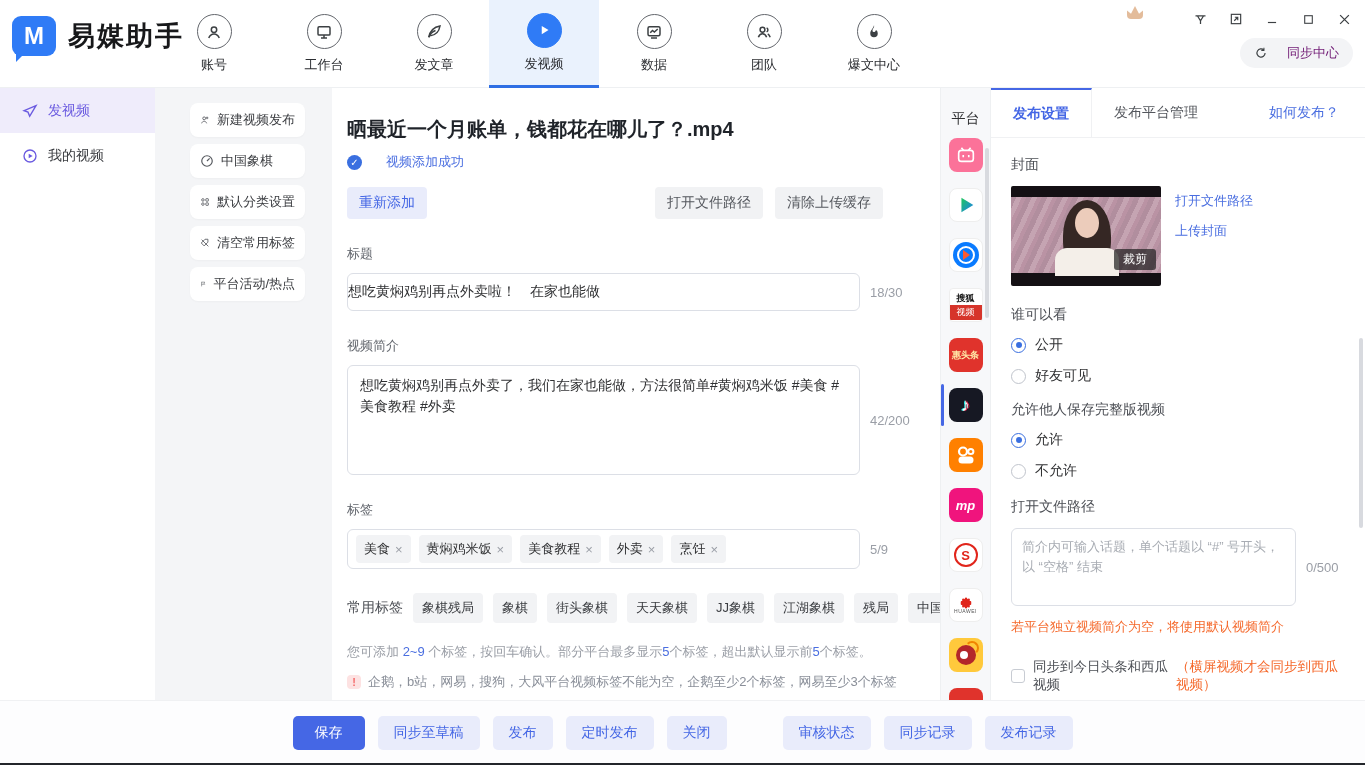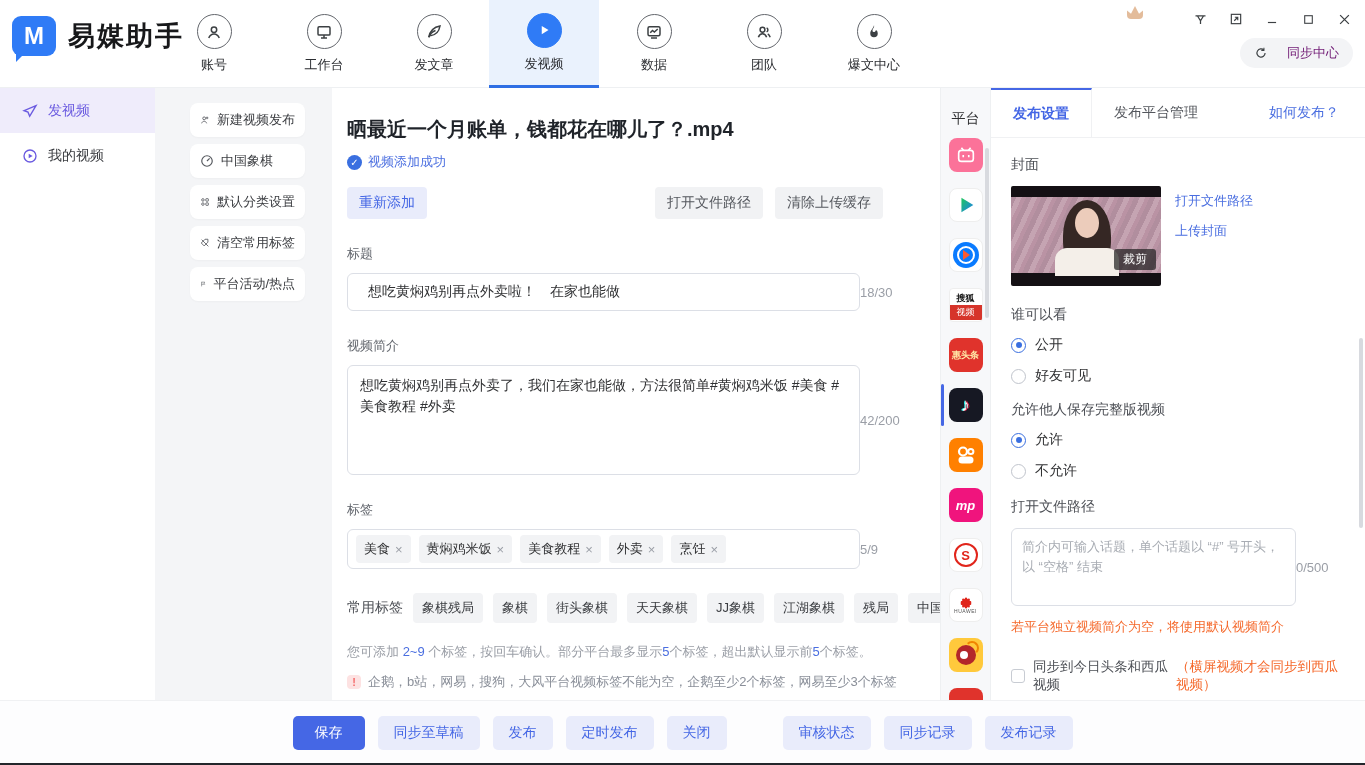--- a/index.html
+++ b/index.html
@@ -36,31 +36,31 @@
   .side-item { height:45px; display:flex; align-items:center; gap:10px; padding-left:22px;
     font-size:14px; color:#3a3c40; cursor:pointer; }
   .side-item.active { background:#efecfb; color:#6a5ae0; }
   .actions { position:absolute; left:190px; top:15px; width:115px; display:flex; flex-direction:column; gap:7px; }
   .action-btn { background:#fff; border-radius:8px; height:34px; display:flex; align-items:center;
     gap:7px; padding:0 10px; font-size:13px; color:#3a3c40; box-shadow:0 1px 2px rgba(0,0,0,.03); cursor:pointer; white-space:nowrap; }
 
   
   .main-card { position:absolute; left:332px; top:0; width:608px; height:612px; background:#fff; padding:28px 0 0 15px; overflow:hidden; }
   .video-title { font-size:20px; font-weight:700; color:#1f2329; }
-  .status-line { display:flex; align-items:center; gap:6px; margin-top:10px; font-size:13px; color:#4a6ee0; }
+  .status-line { display:flex; align-items:center; gap:24px; margin-top:10px; font-size:13px; color:#4a6ee0; }
   .check-dot { width:15px; height:15px; border-radius:50%; background:#3a6fe0; color:#fff; font-size:10px;
     display:flex; align-items:center; justify-content:center; }
   .check-dot::before { content:"✓"; }
   .file-btn-row { display:flex; align-items:center; margin-top:16px; width:536px; }
   .btn-lav { background:#e9ecfb; color:#4567e5; font-size:14px; padding:7px 12px; border-radius:4px; cursor:pointer; }
   .btn-gray { background:#f1f2f4; color:#54575d; font-size:14px; padding:7px 12px; border-radius:4px; cursor:pointer; }
   .field-label { font-size:13px; color:#60646b; margin:26px 0 10px; }
   .field-row { display:flex; align-items:center; }
-  .counter { font-size:13px; color:#9a9ea6; }
-  .title-input { width:513px; height:38px; border:1px solid #dcdfe6; border-radius:6px; padding:0 20px;
+  .counter { font-size:13px; color:#9a9ea6; margin-left:10px; }
+  .title-input { width:513px; height:38px; border:1px solid #dcdfe6; border-radius:6px; padding:0 0;
     font-size:14px; color:#303133; outline:none; font-family:inherit; }
   .desc-area { width:513px; height:110px; border:1px solid #dcdfe6; border-radius:6px; padding:9px 12px;
     font-size:14px; color:#303133; resize:none; outline:none; font-family:inherit; line-height:1.5; }
   .tagbox { width:513px; min-height:40px; border:1px solid #dcdfe6; border-radius:6px; padding:5px 8px;
     display:flex; align-items:center; gap:8px; flex-wrap:wrap; }
   .chip { background:#f2f3f5; border-radius:4px; padding:5px 8px; font-size:13px; color:#303133;
     display:flex; align-items:center; gap:5px; }
   .chip-x { color:#9a9ea6; cursor:pointer; font-size:13px; }
   .chip-x::before { content:"×"; }
   .common-row { display:flex; align-items:center; gap:10px; margin-top:24px; flex-wrap:nowrap; }

